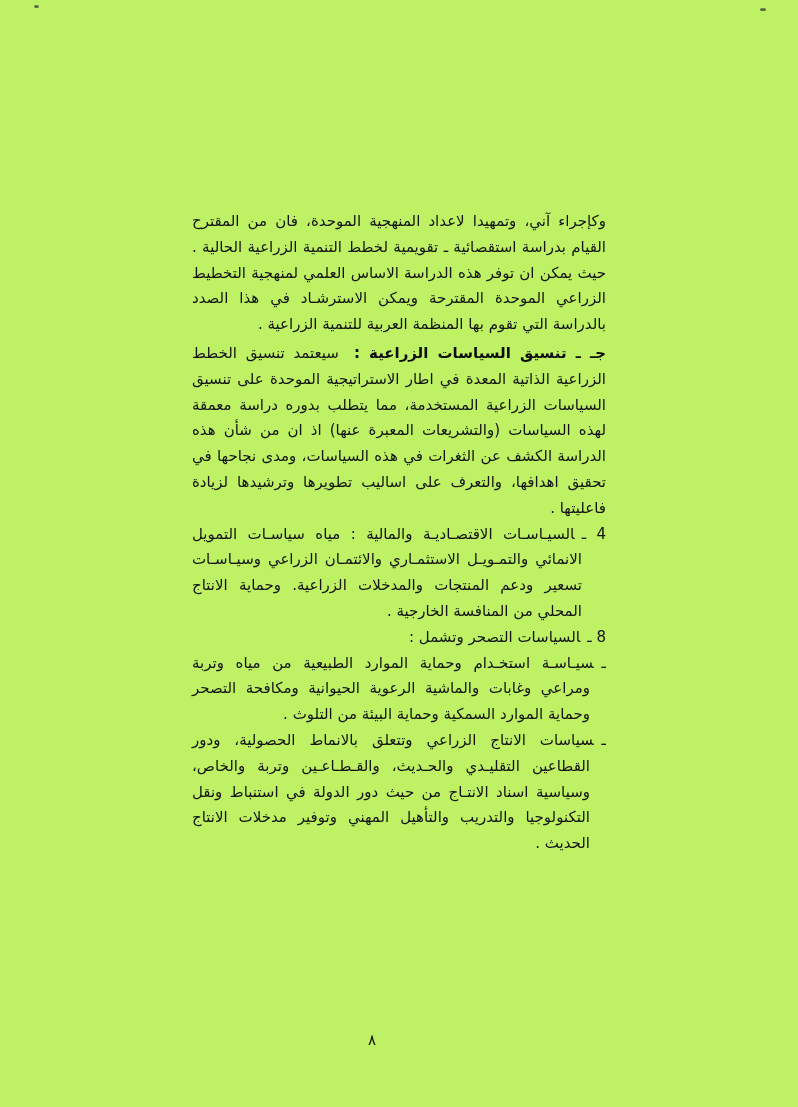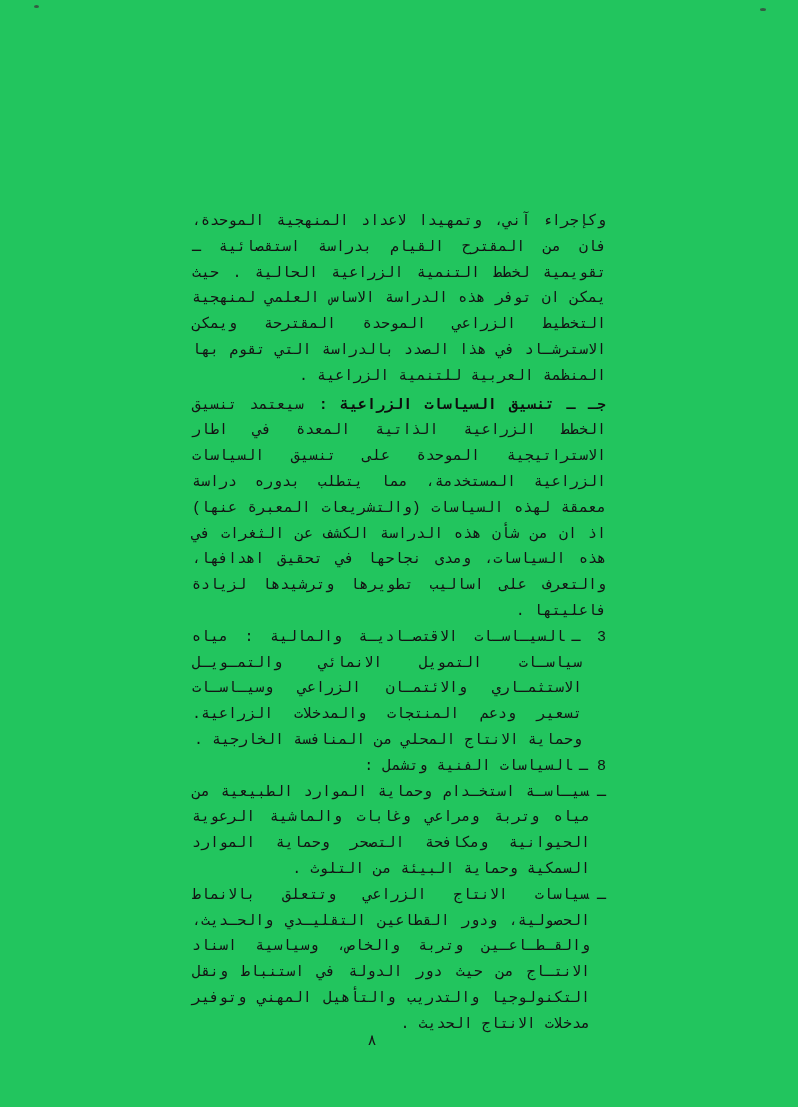--- a/index.html
+++ b/index.html
@@ -6,22 +6,21 @@
   html, body { width: 798px; height: 1107px; }
   body {
     background: #ffffff;
     font-family: "DejaVu Sans", sans-serif;
     position: relative;
     overflow: hidden;
   }
   .page {
     position: absolute;
     inset: 0;
-    background: #22c55e;
-    font-family: Liberation Mono, monospace;
+    background: #bef264;
   }
   .speck {
     position: absolute;
     background: #3a3a3a;
     border-radius: 50%;
     opacity: .75;
   }
   .speck-tl { left: 34px; top: 5px; width: 5px; height: 3px; }
   .speck-tr { left: 760px; top: 8px; width: 6px; height: 3px; }
   .text-block {
@@ -73,23 +72,23 @@
   <div class="speck speck-tl"></div>
   <div class="speck speck-tr"></div>
 
   <div class="text-block">
 
     <p class="para p-intro">وكإجراء آني، وتمهيدا لاعداد المنهجية الموحدة، فان من المقترح القيام بدراسة استقصائية ـ تقويمية لخطط التنمية الزراعية الحالية . حيث يمكن ان توفر هذه الدراسة الاساس العلمي لمنهجية التخطيط الزراعي الموحدة المقترحة ويمكن الاسترشـاد في هذا الصدد بالدراسة التي تقوم بها المنظمة العربية للتنمية الزراعية .</p>
 
     <p class="para p-section"><b class="heading">جـ ـ تنسيق السياسات الزراعية :</b><span>سيعتمد تنسيق الخطط الزراعية الذاتية المعدة في اطار الاستراتيجية الموحدة على تنسيق السياسات الزراعية المستخدمة، مما يتطلب بدوره دراسة معمقة لهذه السياسات (والتشريعات المعبرة عنها) اذ ان من شأن هذه الدراسة الكشف عن الثغرات في هذه السياسات، ومدى نجاحها في تحقيق اهدافها، والتعرف على اساليب تطويرها وترشيدها لزيادة فاعليتها .</span></p>
 
 
-    <p class="para item"><span class="marker">3 ـ</span><span>السيـاسـات الاقتصـاديـة والمالية : مياه سياسـات التمويل الانمائي والتمـويـل الاستثمـاري والائتمـان الزراعي وسيـاسـات تسعير ودعم المنتجات والمدخلات الزراعية. وحماية الانتاج المحلي من المنافسة الخارجية .</span></p>
+    <p class="para item"><span class="marker">4 ـ</span><span>السيـاسـات الاقتصـاديـة والمالية : مياه سياسـات التمويل الانمائي والتمـويـل الاستثمـاري والائتمـان الزراعي وسيـاسـات تسعير ودعم المنتجات والمدخلات الزراعية. وحماية الانتاج المحلي من المنافسة الخارجية .</span></p>
 
-    <p class="para item"><span class="marker">8 ـ</span><span>السياسات الفنية وتشمل :</span></p>
+    <p class="para item"><span class="marker">8 ـ</span><span>السياسات التصحر وتشمل :</span></p>
 
     <p class="para sub-item"><span class="dash-marker">ـ</span><span>سيـاسـة استخـدام وحماية الموارد الطبيعية من مياه وتربة ومراعي وغابات والماشية الرعوية الحيوانية ومكافحة التصحر وحماية الموارد السمكية وحماية البيئة من التلوث .</span></p>
 
     <p class="para sub-item"><span class="dash-marker">ـ</span><span>سياسات الانتاج الزراعي وتتعلق بالانماط الحصولية، ودور القطاعين التقليـدي والحـديث، والقـطـاعـين وتربة والخاص، وسياسية اسناد الانتـاج من حيث دور الدولة في استنباط ونقل التكنولوجيا والتدريب والتأهيل المهني وتوفير مدخلات الانتاج الحديث .</span></p>
 
 
   </div>
 
   <div class="page-number"><span class="num">٨</span></div>
 

